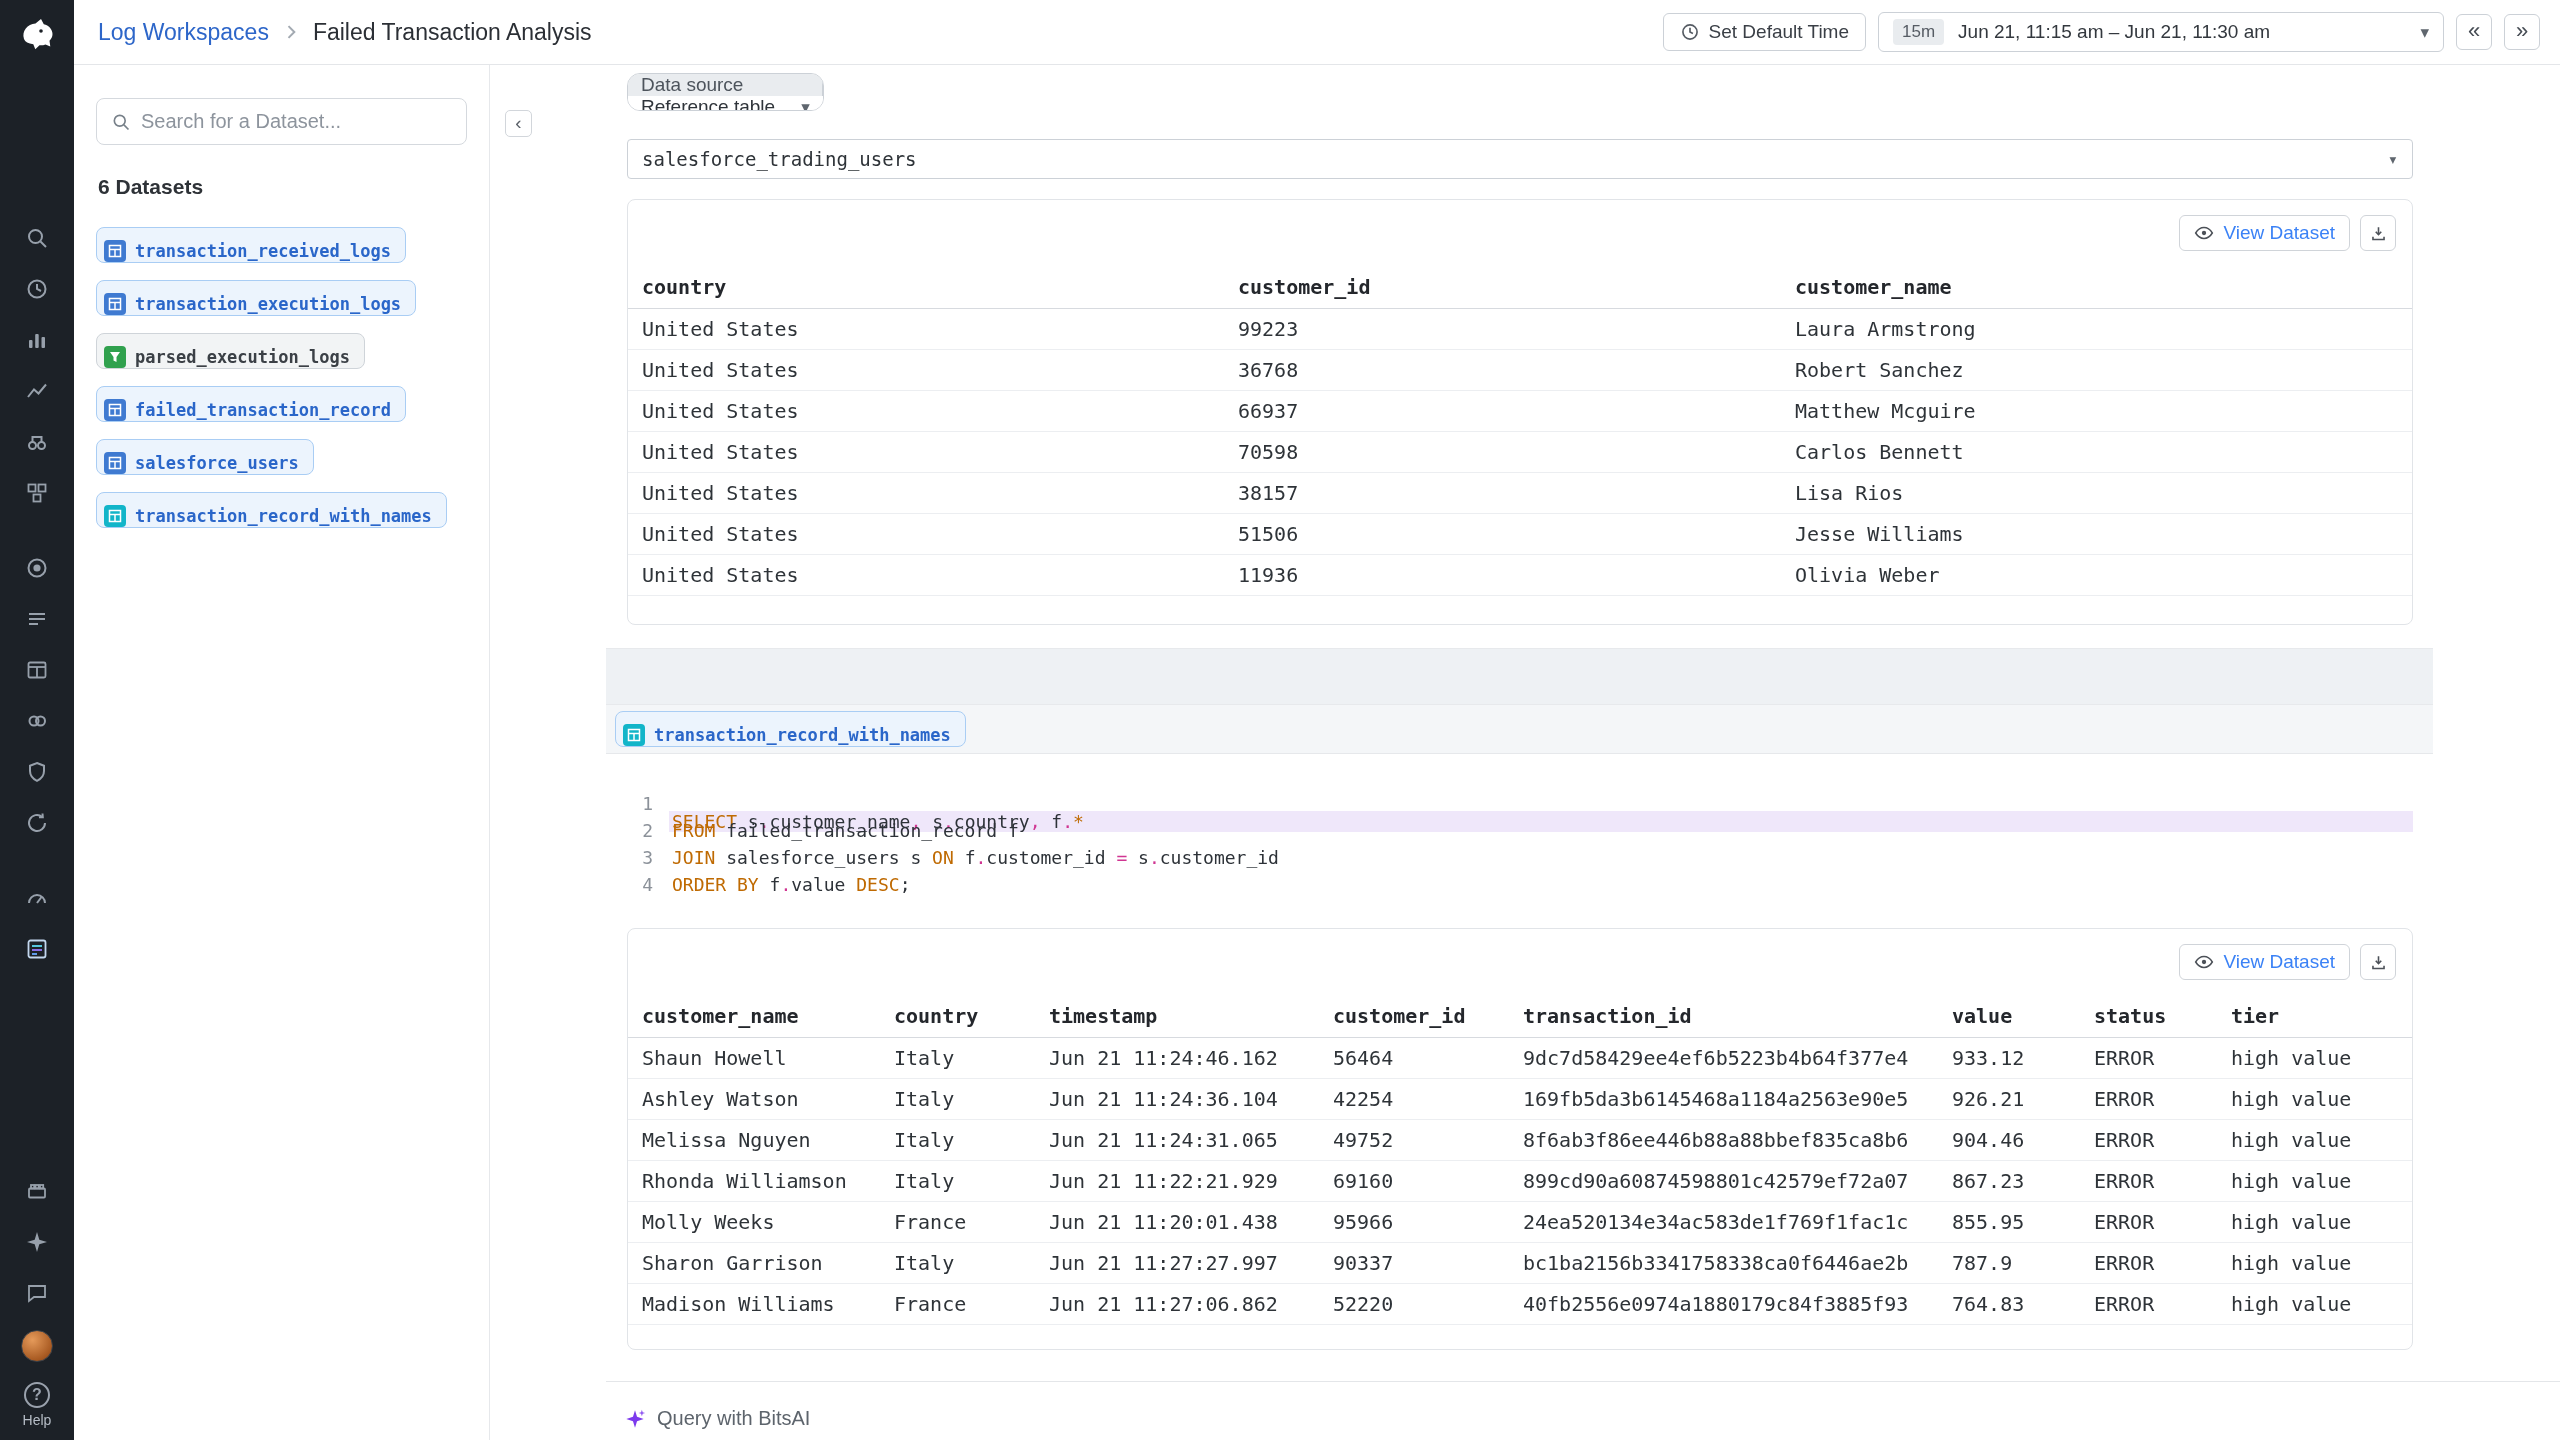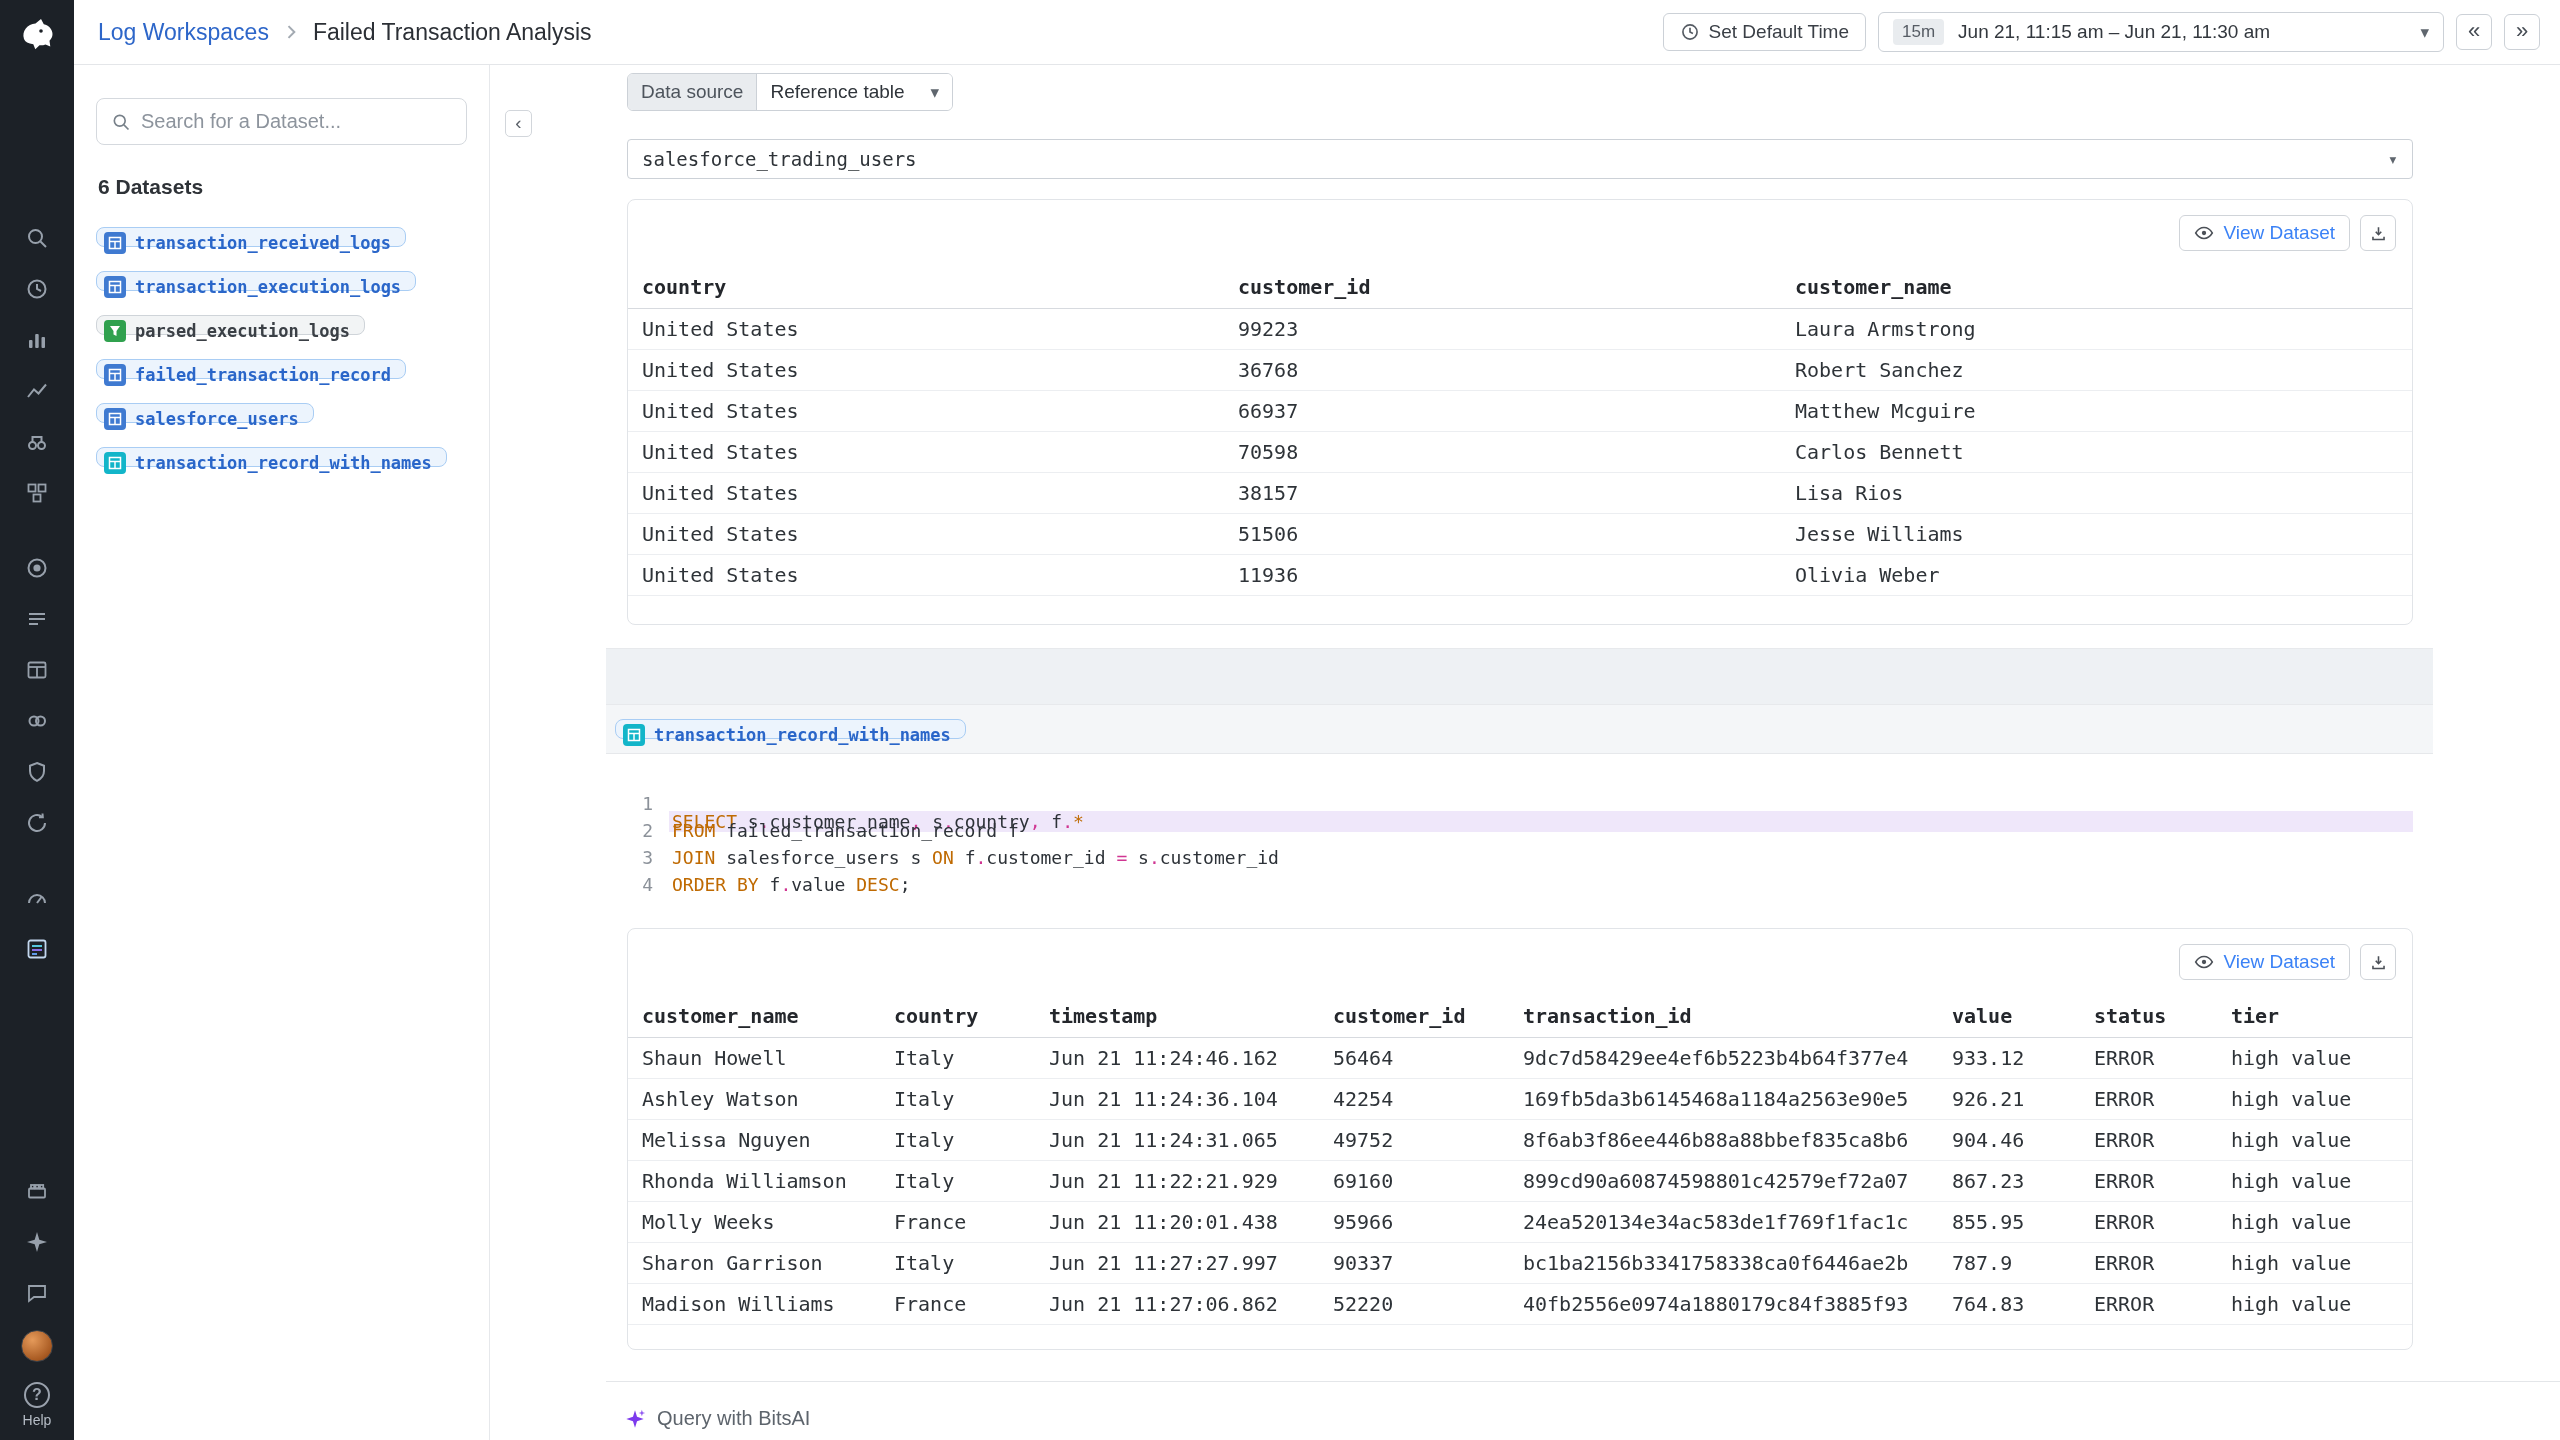--- a/index.html
+++ b/index.html
@@ -41,42 +41,42 @@
        display:flex; align-items:center; justify-content:center; font-size:22px; color:#464c54; cursor:pointer; padding-bottom:3px;}
   
   #sidebar { position:absolute; left:74px; top:65px; width:416px; bottom:0; background:#fff; border-right:1px solid #e6e8eb; }
   .search-box { margin:33px 22px 0 22px; height:47px; border:1px solid #d5d9de; border-radius:8px;
        display:flex; align-items:center; padding:0 14px; gap:10px; background:#fff;}
   .search-box input { border:none; outline:none; flex:1; font-size:20px; color:#2e3338; font-family:"Liberation Sans",sans-serif;}
   .search-box input::placeholder { color:#8d949d; }
   .ds-heading { margin:30px 0 0 24px; font-size:21px; font-weight:bold; color:#2e3237; }
   .chip-list { margin:28px 0 0 22px; }
   .chip-row { margin-bottom:17px; }
-  .chip { display:inline-flex; align-items:center; gap:9px; height:20px; padding:12px 14px 0 7px;
+  .chip { display:inline-flex; align-items:center; gap:9px; height:36px; padding:12px 14px 0 7px;
           border-radius:8px; border:1.5px solid #a9cdf4; background:#ecf4fd; cursor:pointer;
           font-family:"DejaVu Sans Mono",monospace; font-size:17px; font-weight:bold; color:#2a66c9; }
   .chip.gray { border-color:#cfd4d9; background:#f2f4f5; color:#3b4046; }
   .chip-ic { width:22px; height:22px; border-radius:4px; display:flex; align-items:center; justify-content:center; flex:none;}
   .ic-blue { background:#3f7ad1; } .ic-green { background:#30a14e; } .ic-teal { background:#12b5c9; }
   
   #main { position:absolute; left:490px; top:65px; right:0; bottom:0; background:#fff; }
   .collapse-btn { position:absolute; left:15px; top:45px; width:27px; height:27px; border:1px solid #d2d6db;
        border-radius:5px; background:#fff; display:flex; align-items:center; justify-content:center;
        color:#5a6068; font-size:19px; cursor:pointer; padding-bottom:2px;}
   #cell1 { position:absolute; left:116px; top:0; width:1827px; height:583px; background:#fff; }
   .gap-band { position:absolute; left:116px; top:583px; width:1827px; height:57px; background:#eef1f4;
        border-top:1px solid #e7e9ec; border-bottom:1px solid #e7e9ec;}
   #cell2 { position:absolute; left:116px; top:640px; width:1827px; height:676px; background:#fff; }
   .cell2-head { height:49px; background:#f4f6f8; border-bottom:1px solid #e6e8eb; display:flex; align-items:center; padding-left:9px; }
   #footer { position:absolute; left:116px; top:1316px; right:0; height:49px; background:#fff;
        border-top:1px solid #e4e6e9; display:flex; align-items:flex-end; padding-left:18px; gap:11px; cursor:pointer;}
   .footer-label { font-size:20px; color:#5d646c; }
   
   .ds-row { position:absolute; left:21px; top:8px; display:inline-flex; height:38px;
-       border:1px solid #ccd1d7; border-radius:6px; overflow:hidden; background:#fff;}
+       border:1px solid #ccd1d7; border-radius:13px; overflow:hidden; background:#fff;flex-direction:column;}
   .ds-left { background:#e9ecef; padding:0 13px; display:flex; align-items:center; font-size:19px; color:#4d545c; border-right:1px solid #ccd1d7;}
   .ds-right { background:#fff; padding:0 13px; display:flex; align-items:center; gap:26px; font-size:19px; color:#2f343a; cursor:pointer;}
   .dataset-select { position:absolute; left:21px; top:74px; width:1786px; height:40px; border:1px solid #ccd1d7;
        border-radius:4px; display:flex; align-items:center; justify-content:space-between; padding:0 14px;
        font-family:"DejaVu Sans Mono",monospace; font-size:19px; color:#2e3338; cursor:pointer; background:#fff;}
   
   .panel { position:absolute; left:21px; width:1786px; border:1px solid #e1e4e8; border-radius:8px; background:#fff; overflow:hidden; }
   #panel1 { top:134px; height:426px; }
   #panel2 { top:223px; height:422px; }
   .panel-toolbar { position:absolute; top:15px; right:16px; display:flex; gap:10px; align-items:center; }

